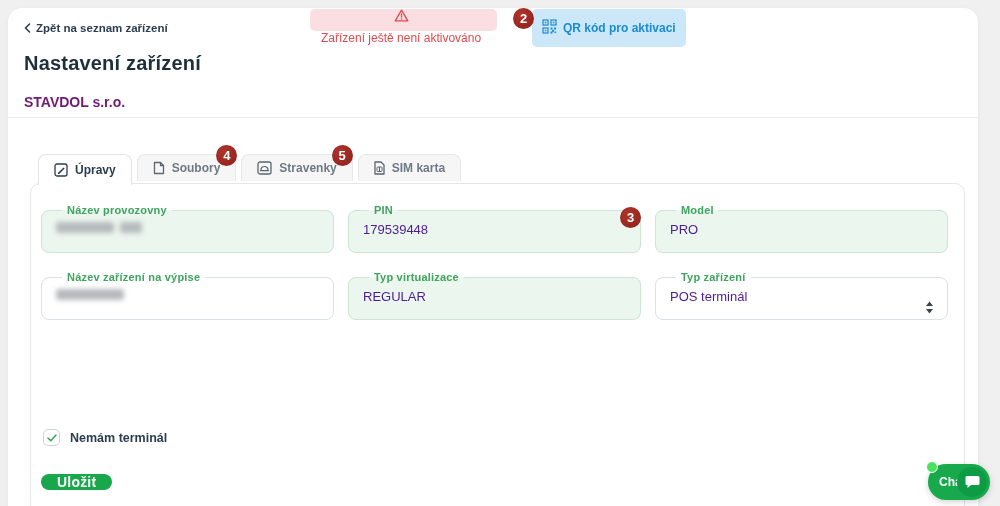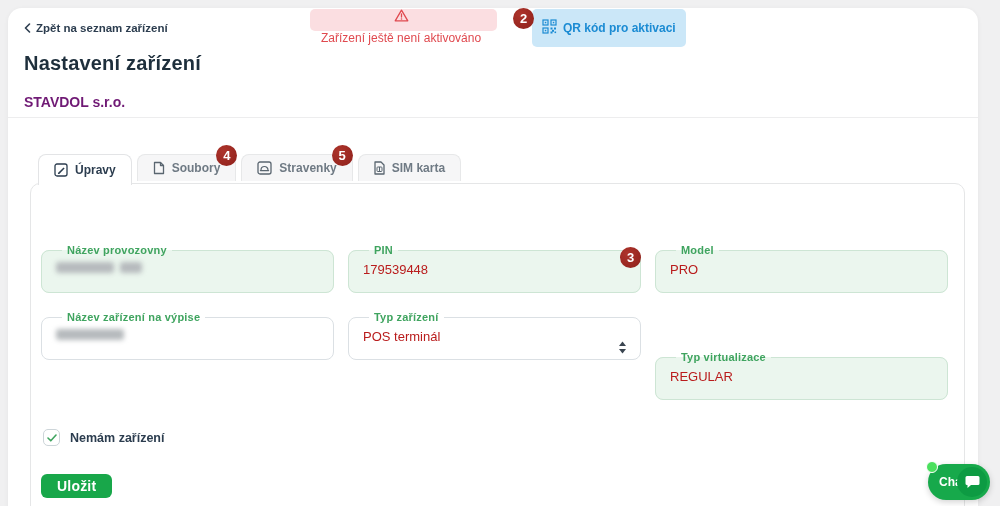--- a/index.html
+++ b/index.html
@@ -76,27 +76,27 @@
     box-sizing:border-box;z-index:2;
   }
   .fields{
     display:grid;grid-template-columns:293px 293px 293px;
     column-gap:14px;row-gap:19px;padding:21px 0 0 10px;
   }
   fieldset.field{
     position:relative;height:48px;box-sizing:border-box;margin:0;
     border:1px solid #dbe0e4;border-radius:8px;background:#fff;padding:0 12px 0 14px;
   }
-  fieldset.field.readonly{background:#ebf6ee;border-color:#cde5d4;margin-top:40px;}
+  fieldset.field.readonly{background:#ebf6ee;border-color:#cde5d4;}
   fieldset.field legend{
     font-size:11px;line-height:11px;color:#3fa45f;padding:0 5px;margin-left:6px;
     font-weight:bold;letter-spacing:.2px;
   }
   .field-value{
-    font-size:13px;color:#b91c1c;margin-top:6px;white-space:nowrap;
+    font-size:13px;color:#4c1d95;margin-top:6px;white-space:nowrap;
     display:flex;align-items:center;gap:6px;
   }
   .redact-bar{
     display:inline-block;height:11px;border-radius:3px;background:#b6babd;
     filter:blur(2.5px);
   }
   .select-chevron{
     position:absolute;right:13px;top:17px;
   }
   
@@ -104,22 +104,22 @@
     position:absolute;left:12px;top:245px;display:flex;align-items:center;gap:10px;
     cursor:pointer;
   }
   .checkbox-box{
     width:17px;height:17px;border:1.5px solid #cdd5d9;border-radius:5px;
     background:#fff;display:flex;align-items:center;justify-content:center;
     box-sizing:border-box;
   }
   .checkbox-label{font-size:12.5px;font-weight:bold;color:#2c3d4f;}
   .save-button{
-    position:absolute;left:10px;top:290px;height:24px;min-width:64px;
-    background:#18a74a;border:none;border-radius:6px;color:#fff;
+    position:absolute;left:10px;top:290px;height:16px;min-width:64px;
+    background:#18a74a;border:none;border-radius:14px;color:#fff;
     font-size:14px;font-weight:bold;font-family:inherit;cursor:pointer;
     padding:8px 16px;display:flex;align-items:center;justify-content:center;
     letter-spacing:.2px;
   }
   
   .chat-widget{
     position:absolute;right:10px;bottom:6px;width:62px;height:36px;
     background:#17a94b;border-radius:18px;cursor:pointer;z-index:40;
     box-shadow:0 2px 6px rgba(0,0,0,.18);
   }
@@ -253,46 +253,46 @@
       </fieldset>
 
       <fieldset class="field">
         <legend>Název zařízení na výpise</legend>
         <div class="field-value">
           <span class="redact-bar" style="width:68px"></span>
         </div>
       </fieldset>
 
 
+      <fieldset class="field readonly">
+        <legend>Typ virtualizace</legend>
+        <div class="field-value">REGULAR</div>
+      </fieldset>
+
       <fieldset class="field">
         <legend>Typ zařízení</legend>
         <div class="field-value">POS terminál</div>
         <span class="select-chevron">
           <svg width="9" height="13" viewBox="0 0 9 13">
               <path d="M4.5 0.5 L8 5 H1 Z" fill="#3a4550"></path>
               <path d="M4.5 12.5 L8 8 H1 Z" fill="#3a4550"></path>
             </svg>
         </span>
       </fieldset>
 
-      <fieldset class="field readonly">
-        <legend>Typ virtualizace</legend>
-        <div class="field-value">REGULAR</div>
-      </fieldset>
-
       <div></div>
     </div>
 
     <div class="checkbox-row">
       <span class="checkbox-box">
         <svg width="10" height="8" viewBox="0 0 10 8">
             <polyline points="1,4 3.8,6.8 9,1" fill="none" stroke="#3fa45f" stroke-width="1.6" stroke-linecap="round" stroke-linejoin="round"></polyline>
           </svg>
       </span>
-      <span class="checkbox-label">Nemám zařízení</span>
+      <span class="checkbox-label">Nemám terminál</span>
     </div>
 
     <button class="save-button">Uložit</button>
   </div>
 
 </div>
 
 <div class="chat-widget">
   <span class="chat-online-dot"></span>
   <span class="chat-label">Chat</span>

